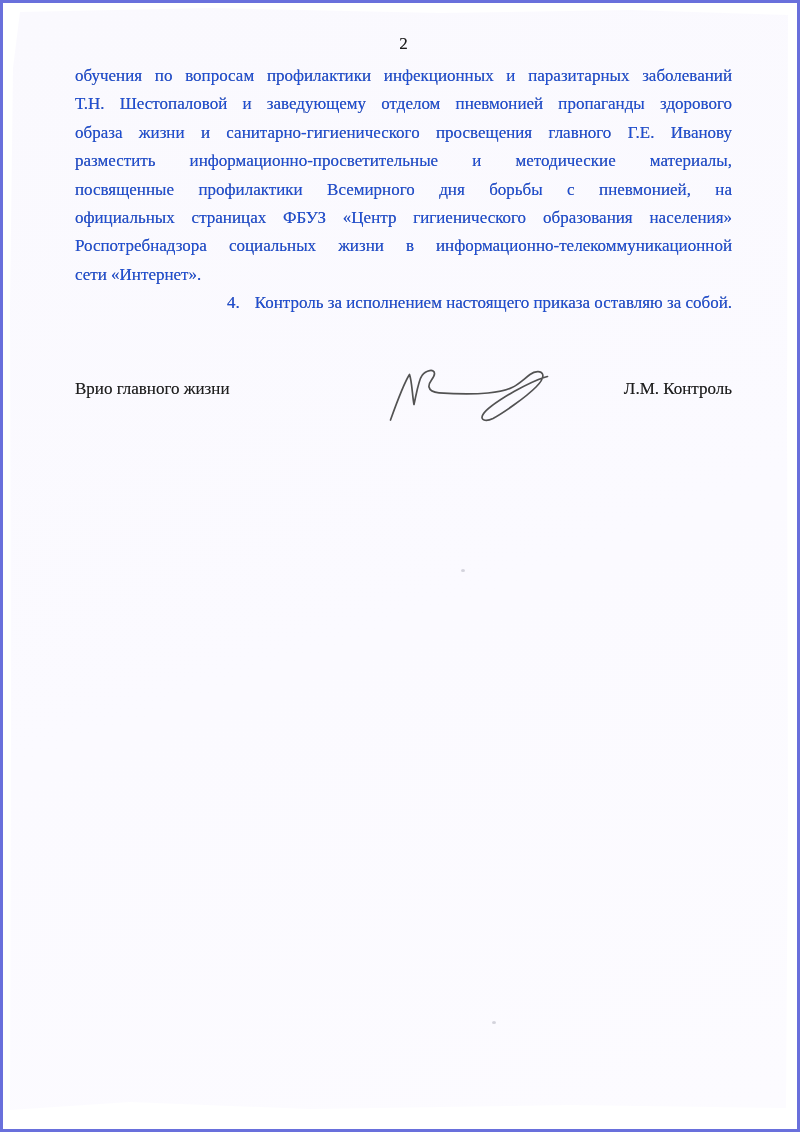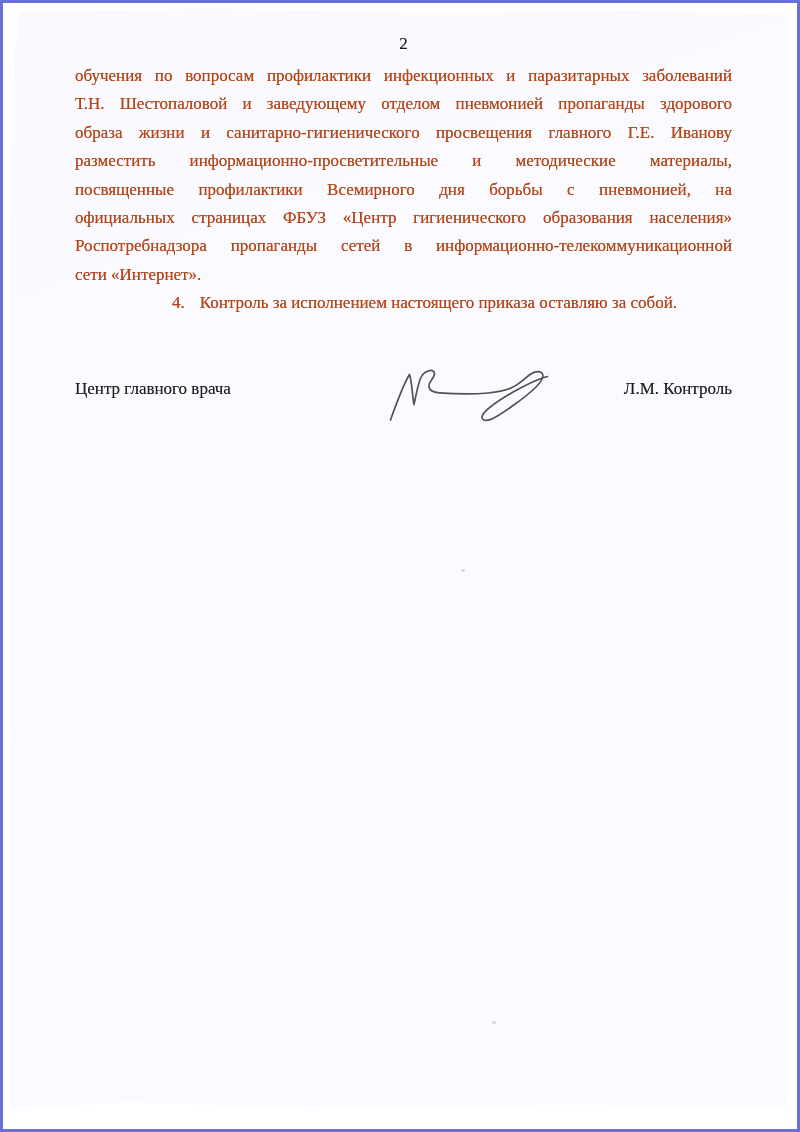--- a/index.html
+++ b/index.html
@@ -31,32 +31,32 @@
     position:absolute;
     left:75px;top:34px;width:657px;
     text-align:center;
     font-size:17px;line-height:20px;
     color:#1e1e1e;
     text-shadow:0 0 0.5px rgba(30,30,30,.55);
   }
   .body-text{
     position:absolute;
     left:75px;top:62px;width:657px;
-    font-size:17px;color:#c2410c;
+    font-size:17px;color:#1d4ed8;
     text-shadow:0 0 0.5px rgba(30,30,30,.55);
   }
   .line{
     height:28.4px;line-height:28.4px;
     overflow:hidden;
   }
   .just{
     text-align:justify;
     text-align-last:justify;
   }
-  .item-line{text-align:center;}
+  .item-line{text-align:right;}
   .item-num{display:inline-block;margin-left:42px;}
   .item-text{margin-left:15px;}
   .sig-row{
     position:absolute;
     left:75px;top:378px;width:657px;
     display:flex;justify-content:space-between;align-items:baseline;
     font-size:17px;line-height:22px;color:#1e1e1e;
     text-shadow:0 0 0.5px rgba(30,30,30,.55);
   }
   .signature-svg{
@@ -91,29 +91,29 @@
 
 <div class="page-number">2</div>
 
 <div class="body-text">
   <div class="line just">обучения по вопросам профилактики инфекционных и паразитарных заболеваний</div>
   <div class="line just">Т.Н. Шестопаловой и заведующему отделом пневмонией пропаганды здорового</div>
   <div class="line just">образа жизни и санитарно-гигиенического просвещения главного Г.Е. Иванову</div>
   <div class="line just">разместить информационно-просветительные и методические материалы,</div>
   <div class="line just">посвященные профилактики Всемирного дня борьбы с пневмонией, на</div>
   <div class="line just">официальных страницах ФБУЗ «Центр гигиенического образования населения»</div>
-  <div class="line just">Роспотребнадзора пропаганды сетей в информационно-телекоммуникационной</div>
+  <div class="line just">Роспотребнадзора социальных жизни в информационно-телекоммуникационной</div>
   <div class="line">сети «Интернет».</div>
   <div class="line item-line">
     <span class="item-num">4.</span><span class="item-text">Контроль за исполнением настоящего приказа оставляю за собой.</span>
   </div>
 </div>
 
 <div class="sig-row">
-  <span>Центр главного врача</span>
+  <span>Врио главного жизни</span>
   <span>Л.М. Контроль</span>
 </div>
 
 <svg class="signature-svg" viewBox="0 0 210 100" xmlns="http://www.w3.org/2000/svg">
   <path d="M 30.5 68
            C 33 61, 44 31, 49.5 22.5
            C 52 29, 52.5 46, 54 52.5
            C 56 44, 58.5 28, 62 23.5
            C 66 18, 74.5 16.5, 74.5 21.5
            C 74.5 26.5, 68 30, 69 35

